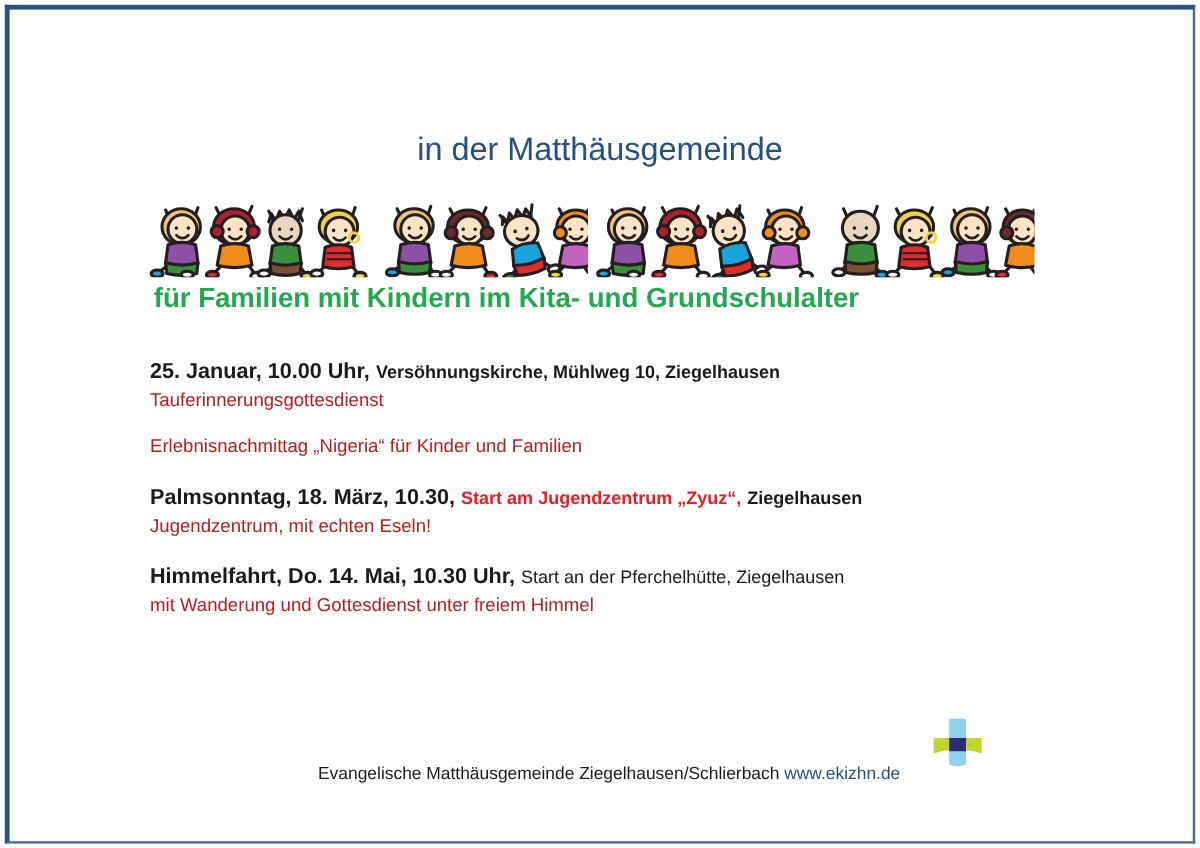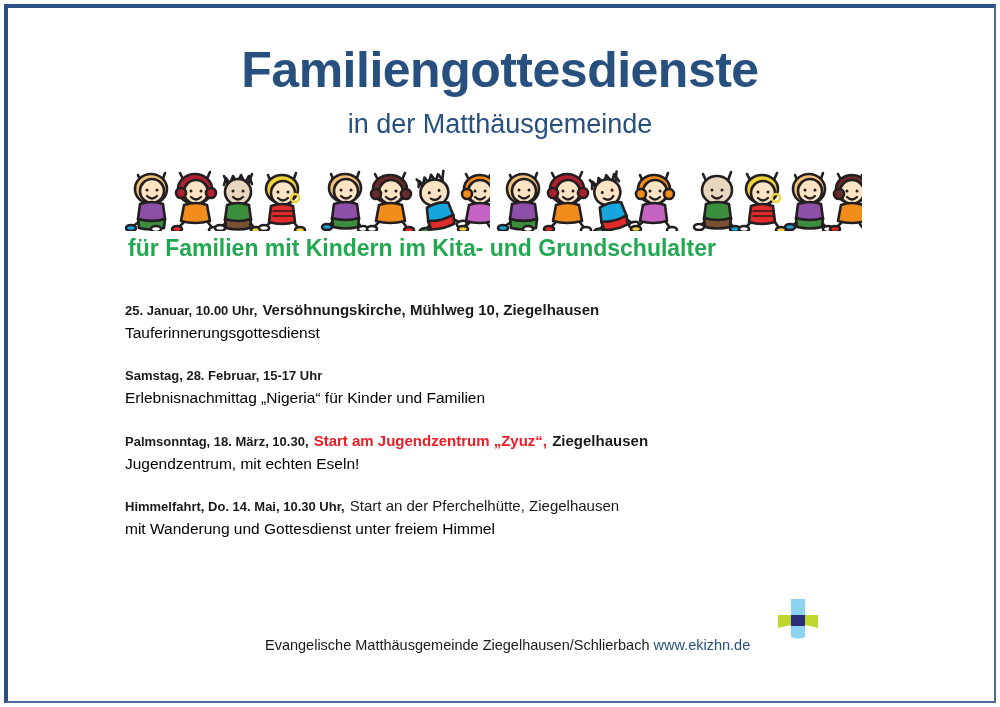--- a/index.html
+++ b/index.html
@@ -100,32 +100,32 @@
   }
   .event { margin-bottom: 19px; }
   .event:last-child { margin-bottom: 0; }
   .event-head {
     font-size: 18.5px;
     font-weight: bold;
     color: #1A1A1A;
     line-height: 1.25;
     white-space: nowrap;
   }
-  .event-when { font-size: 13px; font-weight: bold; margin-top: 32px; }
+  .event-when { font-size: 18px; font-weight: bold; margin-top: 32px; }
   .event-where {
     font-size: 15px;
     font-weight: bold;
     color: #1A1A1A;
   }
   .event-where.plain { font-weight: normal; }
   .event-where.accent { color: #ED1C24; font-weight: bold; }
   .event-desc {
     font-size: 15.5px;
     font-weight: normal;
-    color: #000000;
+    color: #b91c1c;
     line-height: 1.3;
     margin-top: 3px;
   }
 
   
   .footer {
     position: absolute;
     left: 265px;
     top: 637px;
     font-size: 14.5px;
@@ -144,21 +144,20 @@
   }
   .logo svg { display: block; width: 52px; height: 55px; }
 </style>
 </head>
 <body>
 
 <div id="poster">
 
   <div class="frame"></div>
 
-  <div class="title">Familiengottesdienste</div>
   <div class="subtitle">in der Matthäusgemeinde</div>
 
   <div class="kids-band">
 
     <div class="kids-tile t1">
       <svg viewBox="0 0 372 68" xmlns="http://www.w3.org/2000/svg">
         <g stroke="#231F20" stroke-width="2.6" stroke-linecap="round" stroke-linejoin="round" fill="none">
 
           <g>
             <path d="M20 12 L27 28 M47 10 L41 27"></path>
@@ -391,23 +390,20 @@
 
     <div class="event">
       <div class="event-head">
         <span class="event-when">25. Januar, 10.00 Uhr,</span>
         <span class="event-where">Versöhnungskirche, Mühlweg 10, Ziegelhausen</span>
       </div>
       <div class="event-desc">Tauferinnerungsgottesdienst</div>
     </div>
 
     <div class="event">
-      <div class="event-head">
-        <span class="event-when">Samstag, 28. Februar, 15-17 Uhr</span>
-      </div>
       <div class="event-desc">Erlebnisnachmittag „Nigeria“ für Kinder und Familien</div>
     </div>
 
     <div class="event">
       <div class="event-head">
         <span class="event-when">Palmsonntag, 18. März, 10.30,</span>
         <span class="event-where accent">Start am Jugendzentrum „Zyuz“,</span>
         <span class="event-where">Ziegelhausen</span>
       </div>
       <div class="event-desc">Jugendzentrum, mit echten Eseln!</div>

